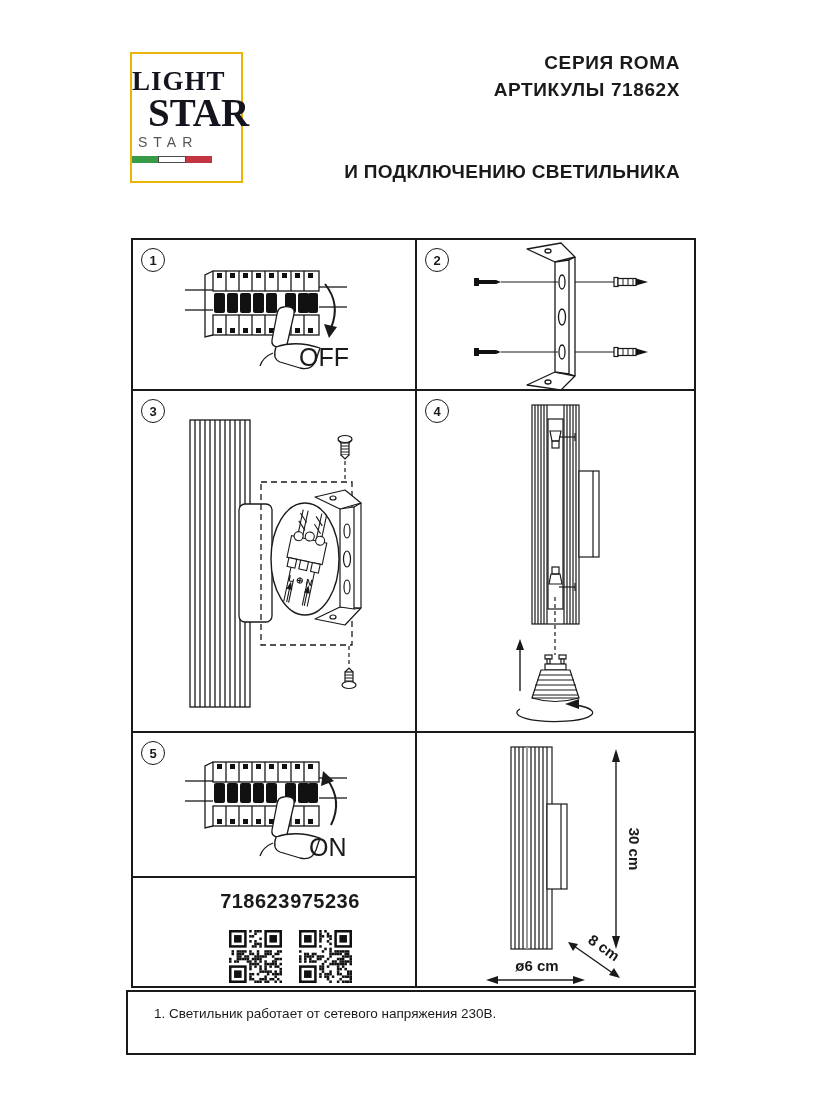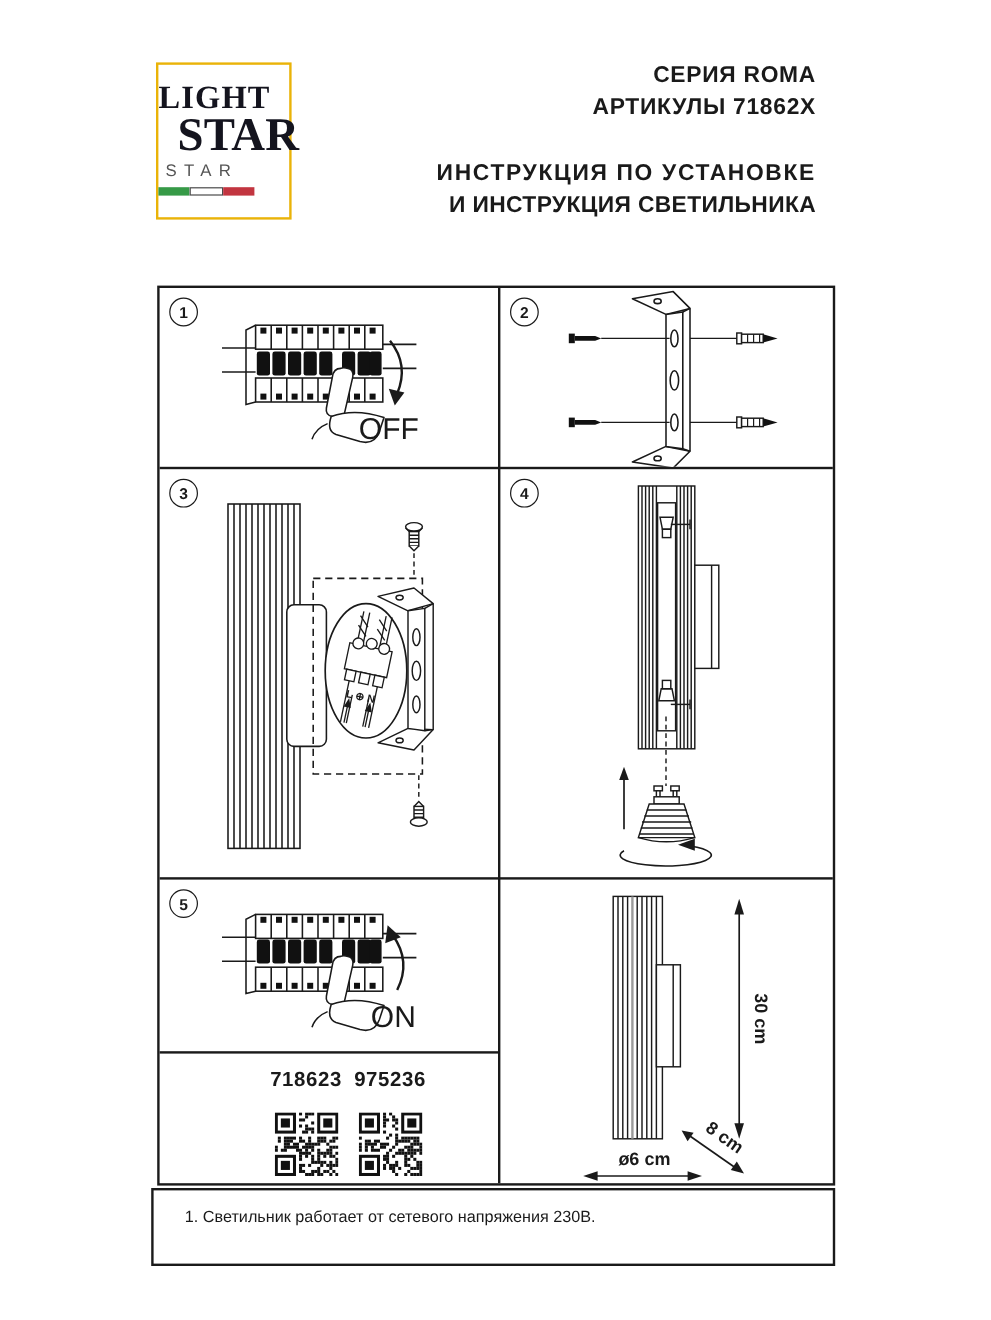--- a/index.html
+++ b/index.html
@@ -24,21 +24,21 @@
   .grid{left:131px;top:238px;width:565px;height:750px;border:2px solid #1a1a1a;box-sizing:border-box;}
   .line{background:#1a1a1a;position:absolute;}
   .cell{position:absolute;box-sizing:border-box;}
   .stepnum{position:absolute;left:8px;top:8px;width:24px;height:24px;border:1.6px solid #1a1a1a;
            border-radius:50%;box-sizing:border-box;display:flex;align-items:center;justify-content:center;
            font-size:13px;font-weight:bold;}
   svg{display:block;}
   
   .qr-wrap{position:absolute;left:95px;top:12px;display:flex;gap:16px;}
   .qr-col{display:flex;flex-direction:column;align-items:center;width:54px;}
-  .qr-label{font-size:17px;font-weight:bold;margin-bottom:17px;letter-spacing:0.5px;}
+  .qr-label{font-size:20px;font-weight:bold;margin-bottom:17px;letter-spacing:0.5px;}
   
   .notes{left:126px;top:990px;width:570px;height:65px;border:2px solid #1a1a1a;box-sizing:border-box;
          padding:11px 10px 15px 26px;font-size:13.5px;line-height:21px;}
 </style>
 </head>
 <body>
 
 <div class="page">
 
   <div class="abs logo-box">
@@ -47,22 +47,21 @@
     <div class="logo-group">STAR</div>
     <div class="logo-flag">
       <div class="seg" style="background:#369a47"></div>
       <div class="seg" style="background:#fff;border:1px solid #4a4a4a"></div>
       <div class="seg" style="background:#c23540"></div>
     </div>
   </div>
 
   <div class="abs hdr hdr-series">СЕРИЯ ROMA</div>
   <div class="abs hdr hdr-articles">АРТИКУЛЫ 71862X</div>
-  <div class="abs hdr hdr-t1">ИНСТРУКЦИЯ ПО УСТАНОВКЕ</div>
-  <div class="abs hdr hdr-t2">И ИНСТРУКЦИЯ СВЕТИЛЬНИКА</div>
+  <div class="abs hdr hdr-t2">И ПОДКЛЮЧЕНИЮ СВЕТИЛЬНИКА</div>
 
   <div class="abs grid">
     <div class="line" style="left:282px;top:0;width:2px;height:746px"></div>
     <div class="line" style="left:0;top:149px;width:561px;height:2px"></div>
     <div class="line" style="left:0;top:491px;width:561px;height:2px"></div>
     <div class="line" style="left:0;top:636px;width:283px;height:2px"></div>
 
     <div class="cell" style="left:0;top:0;width:282px;height:149px">
       <div class="stepnum">1</div>
       <svg width="282" height="149" viewBox="0 0 282 149">

